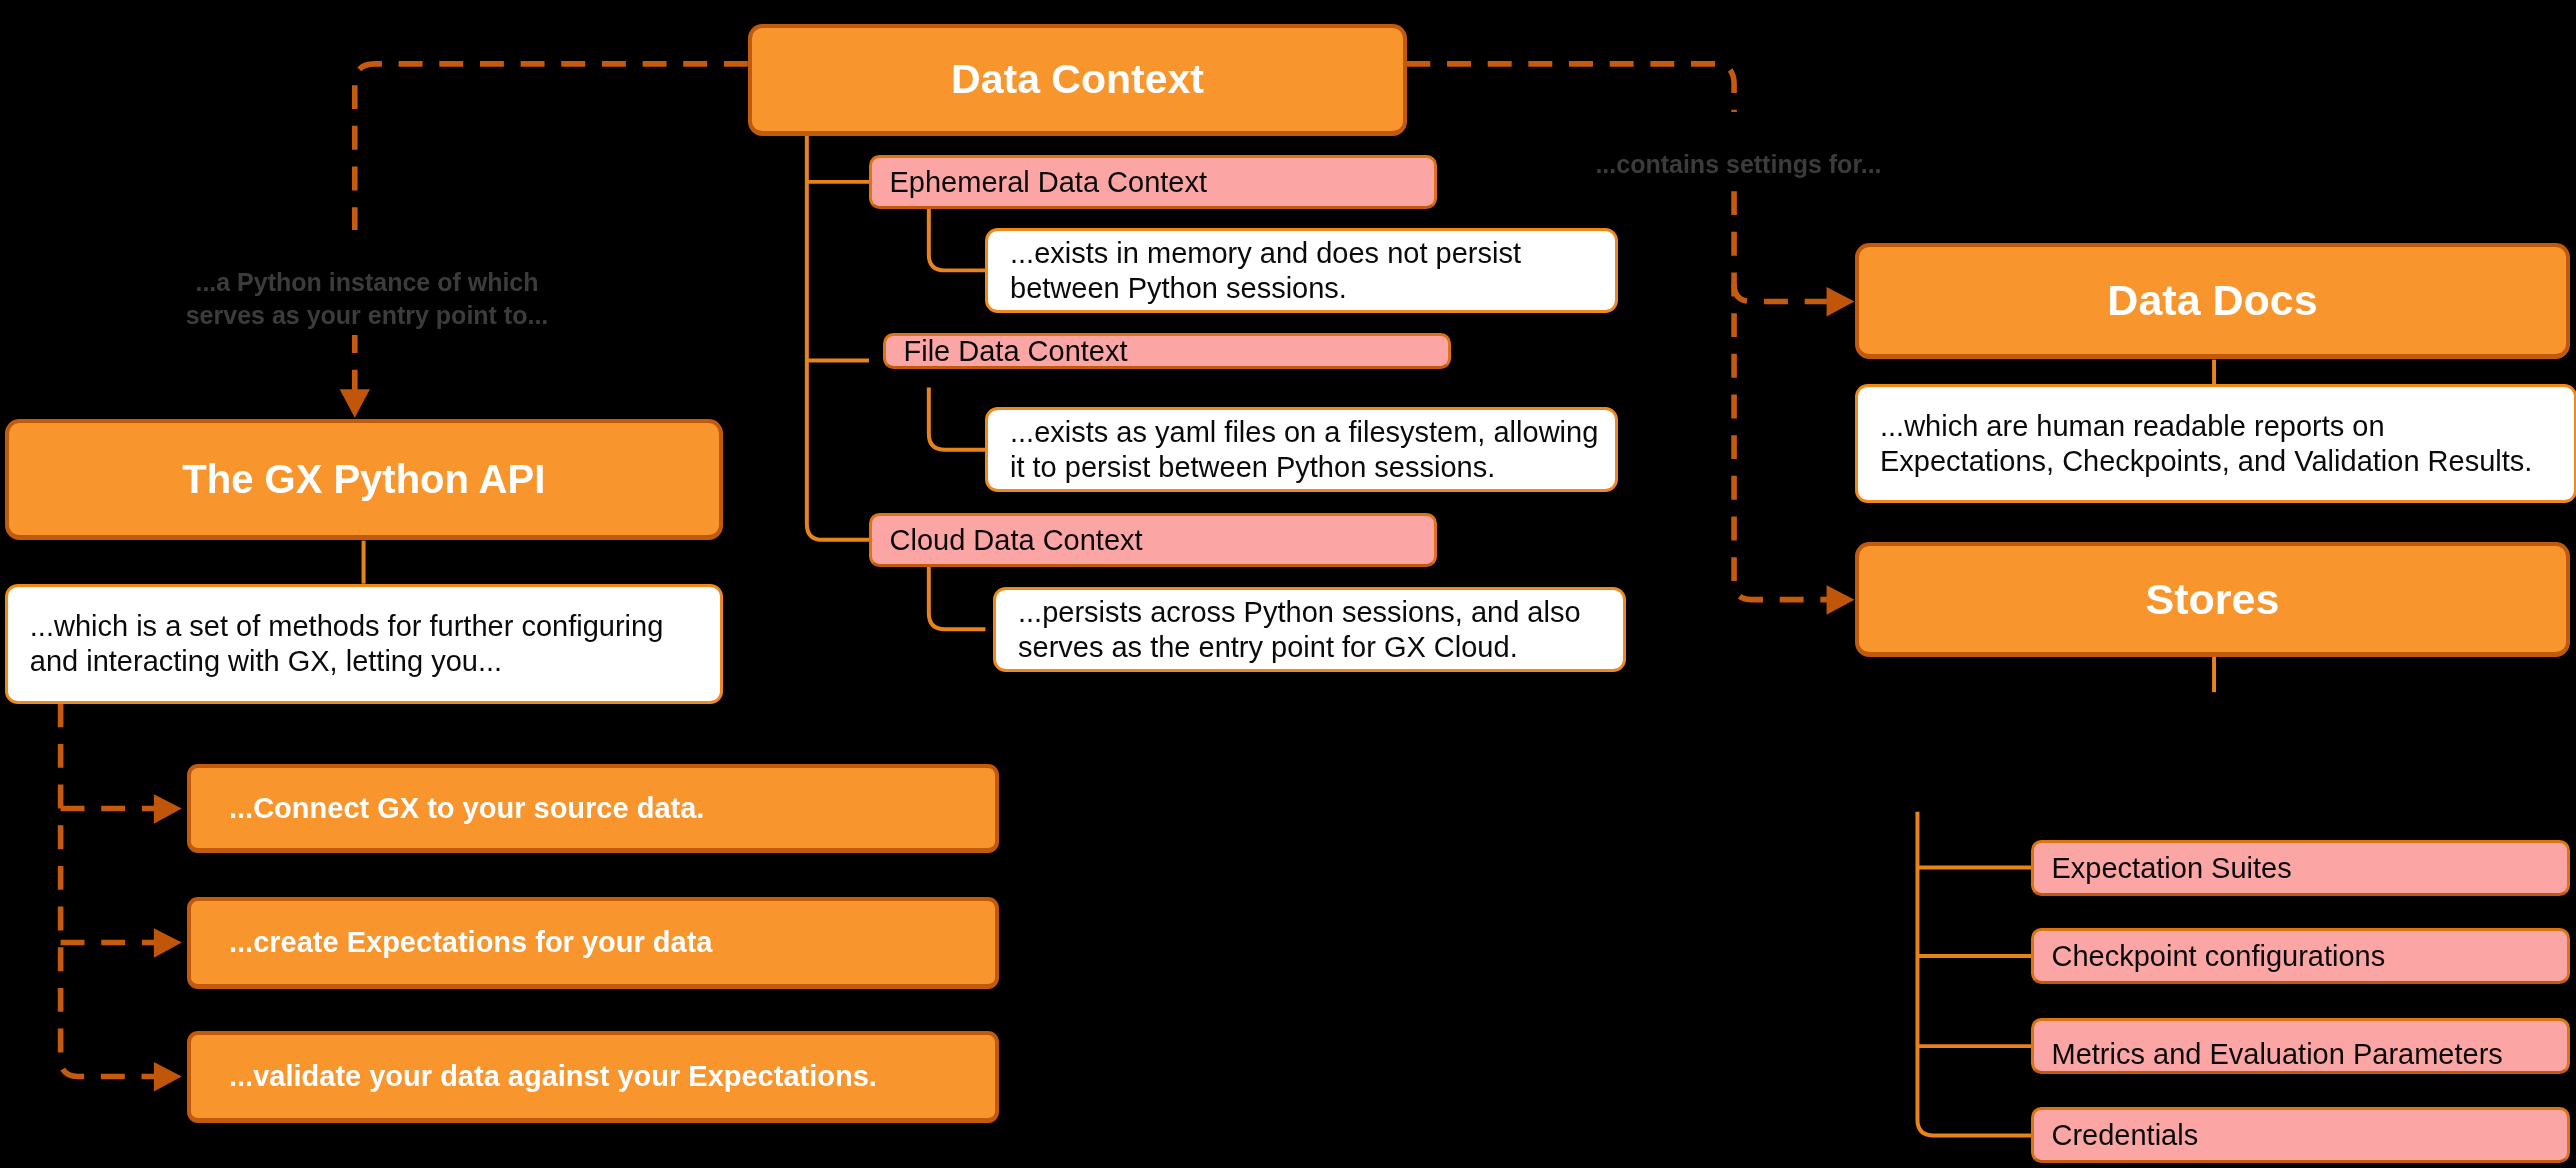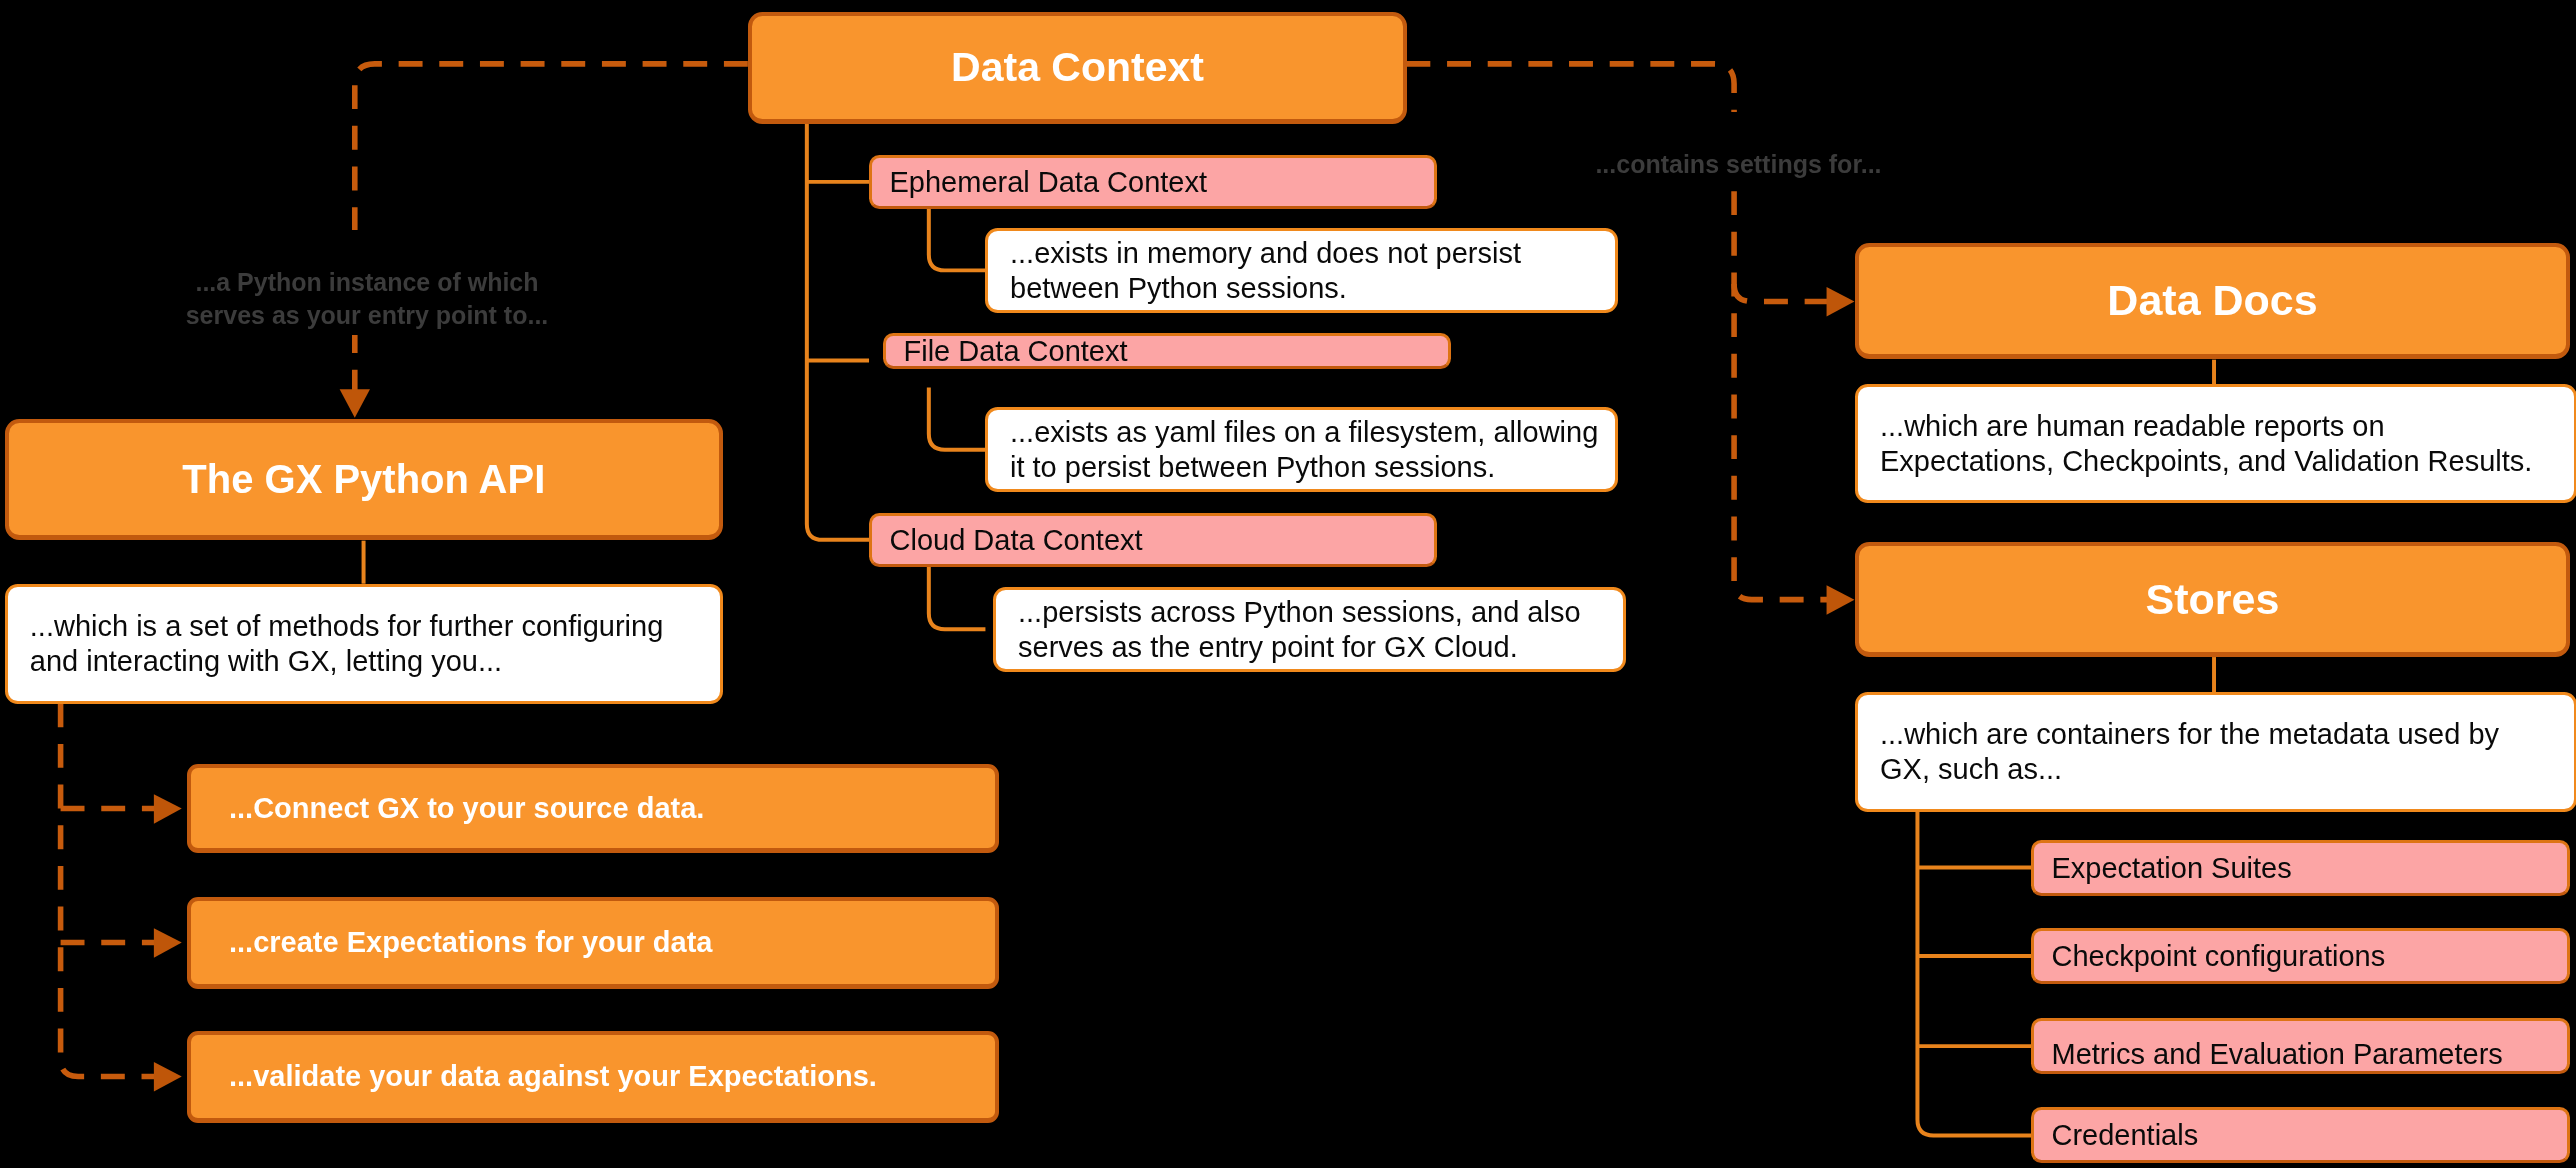--- a/index.html
+++ b/index.html
@@ -114,21 +114,21 @@
     <g>
       <path d="M76 882 L76 1328 Q76 1350 98 1350 L194 1350" stroke="#C75B0D" stroke-width="7" fill="none" stroke-dasharray="30 21"></path>
       <path d="M76 1014 L194 1014" stroke="#C75B0D" stroke-width="7" fill="none" stroke-dasharray="30 21"></path>
       <path d="M76 1182 L194 1182" stroke="#C75B0D" stroke-width="7" fill="none" stroke-dasharray="30 21"></path>
       <polygon points="193,996 193,1033 228,1014" fill="#BF5609"></polygon>
       <polygon points="193,1164 193,1201 228,1182" fill="#BF5609"></polygon>
       <polygon points="193,1332 193,1369 228,1350" fill="#BF5609"></polygon>
     </g>
   </svg>
 
-  <div class="box box-orange heading-xl center" style="left:748px; top:12px; width:659px; height:112px;">
+  <div class="box box-orange heading-xl center" style="left:748px; top:24px; width:659px; height:112px;">
     <span>Data Context</span>
   </div>
 
   <div class="box box-light" style="left:869px; top:155px; width:568px; height:54px;">
     <span>Ephemeral Data Context</span>
   </div>
   <div class="box box-white" style="left:985px; top:228px; width:633px; height:85px;">
     <span class="desc">...exists in memory and does not persist
 between Python sessions.</span>
   </div>
@@ -180,24 +180,20 @@
     <span>Data Docs</span>
   </div>
   <div class="box box-white" style="left:1855px; top:384px; width:722px; height:119px;">
     <span class="desc">...which are human readable reports on
 Expectations, Checkpoints, and Validation Results.</span>
   </div>
 
   <div class="box box-orange heading-lg center" style="left:1855px; top:542px; width:715px; height:115px;">
     <span>Stores</span>
   </div>
-  <div class="box box-white" style="left:1855px; top:692px; width:722px; height:120px;">
-    <span class="desc">...which are containers for the metadata used by
-GX, such as...</span>
-  </div>
 
   <div class="box box-light" style="left:2031px; top:840px; width:539px; height:56px;">
     <span>Expectation Suites</span>
   </div>
   <div class="box box-light" style="left:2031px; top:928px; width:539px; height:56px;">
     <span>Checkpoint configurations</span>
   </div>
   <div class="box box-light" style="left:2031px; top:1018px; width:539px; height:56px;align-items:flex-end;">
     <span>Metrics and Evaluation Parameters</span>
   </div>

